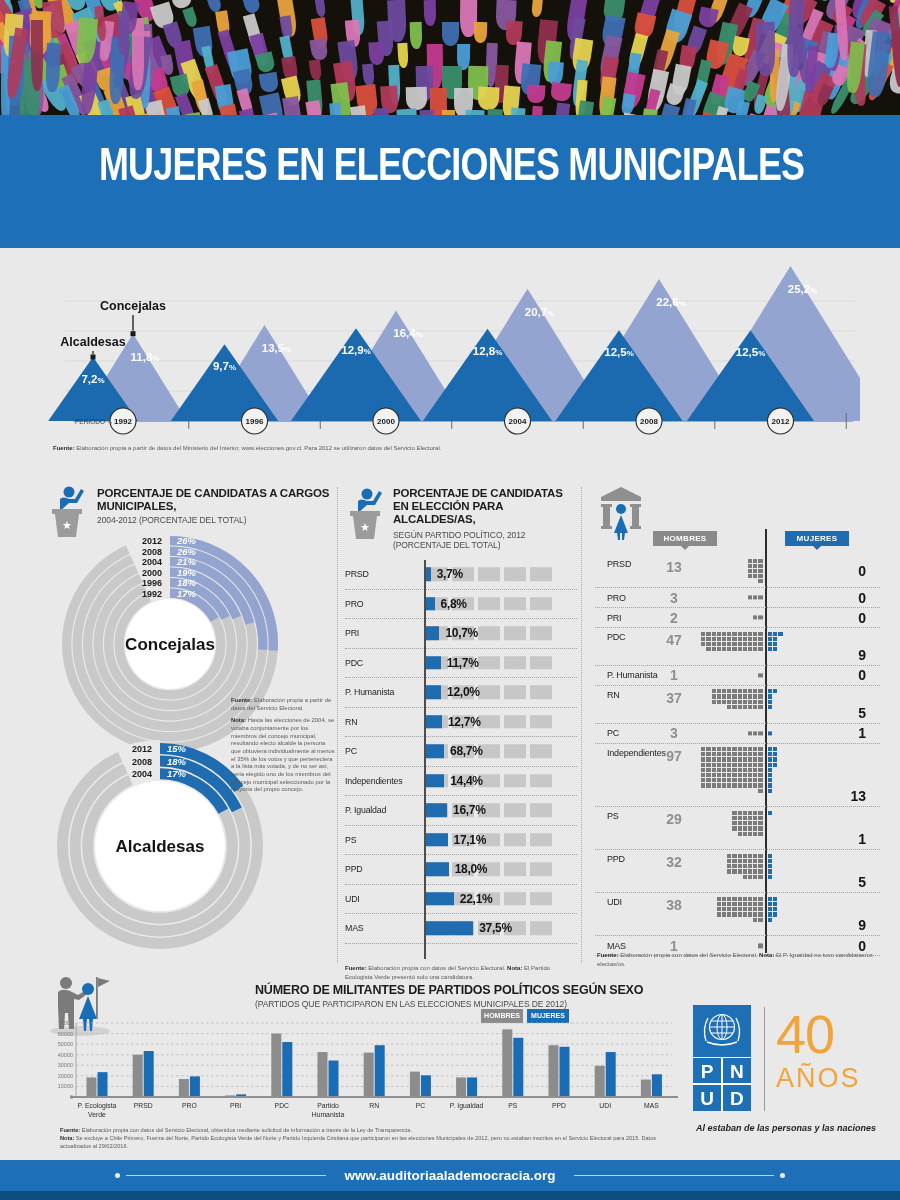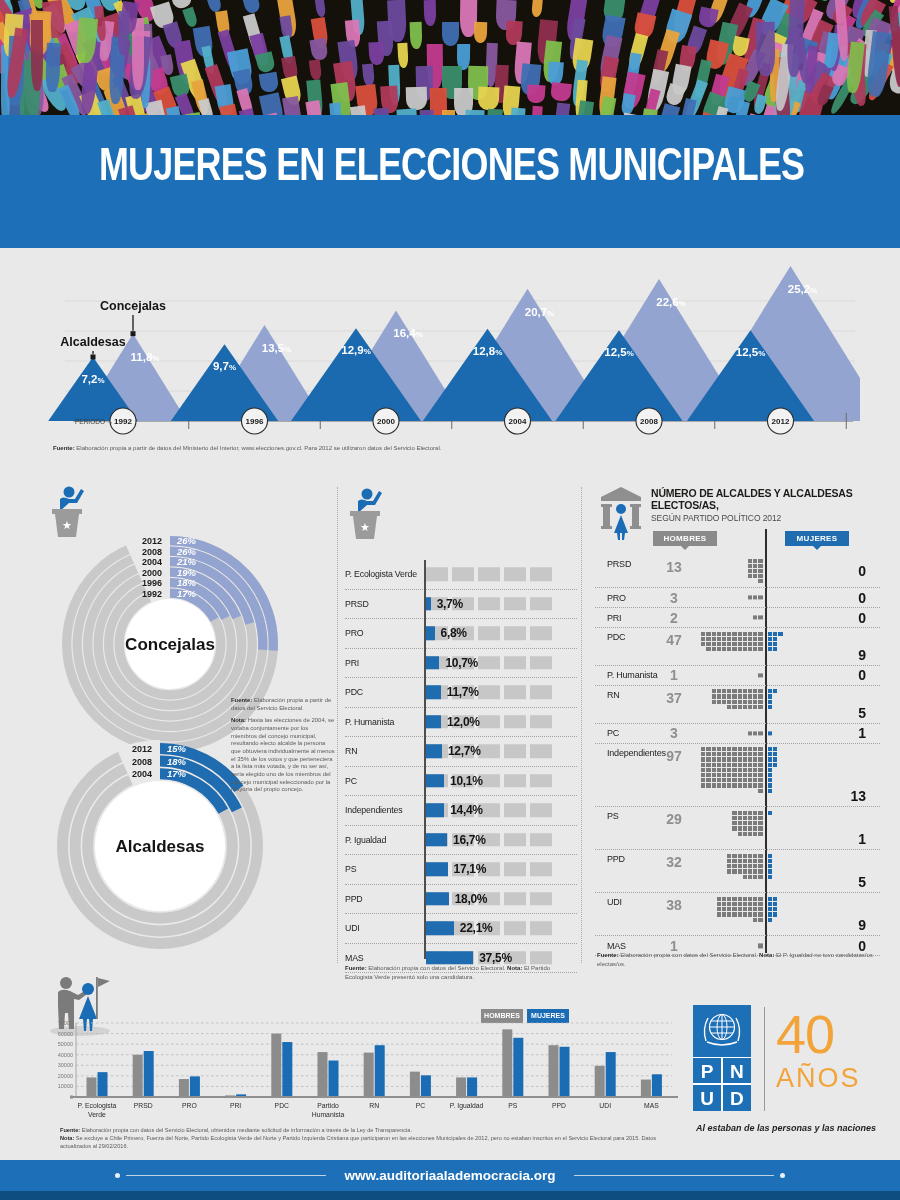--- a/index.html
+++ b/index.html
@@ -518,20 +518,24 @@
   <div class="vsep" style="left:581px"></div>
 
   <section id="donuts">
     <span class="icon" id="podium1"><svg width="40" height="56">
           <circle cx="22" cy="7" r="5.5" fill="#1a6cb5"></circle>
           <path d="M13,26 L13,14 Q16,11 22,14 L28,14 L34,4 L37,6 L30,18 L22,18 Z" fill="#1a6cb5"></path>
           <rect x="5" y="24" width="30" height="5" fill="#9b9b9b"></rect>
           <path d="M8,29 L32,29 L29,52 L11,52 Z" fill="#9b9b9b"></path>
           <text x="20" y="44" font-size="11" fill="#fff" text-anchor="middle">★</text>
         </svg></span>
+    <div class="sec-head">
+      <div class="sec-title" style="font-size:11.5px">PORCENTAJE DE CANDIDATAS A CARGOS MUNICIPALES,</div>
+      <div class="sec-sub">2004-2012 (PORCENTAJE DEL TOTAL)</div>
+    </div>
     <svg id="donutC" width="290" height="225">
         <circle cx="125" cy="113" r="103.35" fill="none" stroke="#c9c9c9" stroke-width="9.3"></circle>
         <circle cx="125" cy="113" r="92.85" fill="none" stroke="#c9c9c9" stroke-width="9.3"></circle>
         <circle cx="125" cy="113" r="82.35" fill="none" stroke="#c9c9c9" stroke-width="9.3"></circle>
         <circle cx="125" cy="113" r="71.85" fill="none" stroke="#c9c9c9" stroke-width="9.3"></circle>
         <circle cx="125" cy="113" r="61.35" fill="none" stroke="#c9c9c9" stroke-width="9.3"></circle>
         <circle cx="125" cy="113" r="50.85" fill="none" stroke="#c9c9c9" stroke-width="9.3"></circle>
         <path d="M125,113 L125,2 A111,111 0 0 0 79.73858971038773,11.647127625333766 Z" fill="#e9e9e9"></path>
         <path d="M125,9.650000000000006 A103.35,103.35 0 0 1 228.14607133747086,119.48925786553241" fill="none" stroke="#94a4d0" stroke-width="9.3"></path>
         <path d="M125,20.150000000000006 A92.85,92.85 0 0 1 217.66678977923723,118.82997187048556" fill="none" stroke="#94a4d0" stroke-width="9.3"></path>
@@ -583,25 +587,31 @@
   </section>
 
   <section id="midbar">
     <span class="icon" id="podium2"><svg width="40" height="56">
           <circle cx="22" cy="7" r="5.5" fill="#1a6cb5"></circle>
           <path d="M13,26 L13,14 Q16,11 22,14 L28,14 L34,4 L37,6 L30,18 L22,18 Z" fill="#1a6cb5"></path>
           <rect x="5" y="24" width="30" height="5" fill="#9b9b9b"></rect>
           <path d="M8,29 L32,29 L29,52 L11,52 Z" fill="#9b9b9b"></path>
           <text x="20" y="44" font-size="11" fill="#fff" text-anchor="middle">★</text>
         </svg></span>
+    <div class="sec-head">
+      <div class="sec-title" style="font-size:11.5px">
+        <div>PORCENTAJE DE CANDIDATAS</div>
+        <div>EN ELECCIÓN PARA ALCALDES/AS,</div>
+      </div>
+      <div class="sec-sub" style="margin-top:3px">
+        <div>SEGÚN PARTIDO POLÍTICO, 2012</div>
+        <div>(PORCENTAJE DEL TOTAL)</div>
+      </div>
+    </div>
     <div id="midrows">
-        <div class="brow">
-          <span class="plabel">P. Ecologista Verde</span>
-          <span class="bgbar"></span>
-        </div>
         <div class="brow">
           <span class="plabel">PRSD</span>
           <span class="bgbar"></span>
           <span class="bluebar" style="width: 4.662px;"></span>
           <span class="bval" style="left: 91.662px;">3,7%</span>
         </div>
         <div class="brow">
           <span class="plabel">PRO</span>
           <span class="bgbar"></span>
           <span class="bluebar" style="width: 8.568px;"></span>
@@ -628,21 +638,21 @@
         <div class="brow">
           <span class="plabel">RN</span>
           <span class="bgbar"></span>
           <span class="bluebar" style="width: 16.002px;"></span>
           <span class="bval" style="left: 103.002px;">12,7%</span>
         </div>
         <div class="brow">
           <span class="plabel">PC</span>
           <span class="bgbar"></span>
           <span class="bluebar" style="width: 18.018px;"></span>
-          <span class="bval" style="left: 105.018px;">10,1%</span>
+          <span class="bval" style="left: 105.018px;">68,7%</span>
         </div>
         <div class="brow">
           <span class="plabel">Independientes</span>
           <span class="bgbar"></span>
           <span class="bluebar" style="width: 18.144px;"></span>
           <span class="bval" style="left: 105.144px;">14,4%</span>
         </div>
         <div class="brow">
           <span class="plabel">P. Igualdad</span>
           <span class="bgbar"></span>
@@ -688,24 +698,20 @@
           <path d="M4,12 L24,2 L44,12 L44,16 L4,16 Z" fill="#8f8f8f"></path>
           <rect x="6" y="19" width="7" height="22" fill="#8f8f8f"></rect>
           <rect x="4" y="19" width="11" height="3" fill="#8f8f8f"></rect>
           <rect x="35" y="19" width="7" height="22" fill="#8f8f8f"></rect>
           <rect x="33" y="19" width="11" height="3" fill="#8f8f8f"></rect>
           <rect x="4" y="41" width="11" height="3" fill="#8f8f8f"></rect>
           <rect x="33" y="41" width="11" height="3" fill="#8f8f8f"></rect>
           <circle cx="24" cy="24" r="5" fill="#1a6cb5"></circle>
           <path d="M24,30 L31,48 L17,48 Z M20,48 L21,55 L23,55 L23,48 M25,48 L25,55 L27,55 L28,48" fill="#1a6cb5"></path>
         </svg></span>
-    <div class="sec-head">
-      <div class="sec-title">NÚMERO DE ALCALDES Y ALCALDESAS ELECTOS/AS,</div>
-      <div class="sec-sub">SEGÚN PARTIDO POLÍTICO 2012</div>
-    </div>
     <div class="badge h">HOMBRES</div>
     <div class="badge m">MUJERES</div>
     <div id="wafline"></div>
     <div id="wafrows">
         <div class="wrow" style="height: 32px;">
           <span class="wlabel" style="top: 4px;">PRSD</span>
           <span class="hnum" style="top: 4px;">13</span>
           <span class="mnum" style="top: 50%; transform: translateY(-50%);">0</span>
           <span class="hsq">
             <span class="sqrow">
@@ -1305,20 +1311,24 @@
   <section id="militantes">
     <span class="icon" id="duofig"><svg width="64" height="62">
           <ellipse cx="32" cy="56" rx="30" ry="5" fill="#d2d2d2"></ellipse>
           <circle cx="18" cy="8" r="6" fill="#7b7b7b"></circle>
           <path d="M10,30 L10,17 Q14,13 22,16 L30,20 L40,14 L42,17 L31,25 L26,24 L26,54 L21,54 L20,38 L17,38 L16,54 L11,54 Z" fill="#7b7b7b"></path>
           <circle cx="40" cy="14" r="6" fill="#1a6cb5"></circle>
           <path d="M40,21 L49,44 L31,44 Z M35,44 L36,56 L38,56 L39,44 M41,44 L42,56 L44,56 L45,44" fill="#1a6cb5"></path>
           <rect x="48" y="2" width="1.8" height="42" fill="#7b7b7b"></rect>
           <path d="M50,3 L62,6 L50,12 Z" fill="#7b7b7b"></path>
         </svg></span>
+    <div class="sec-head">
+      <div class="sec-title">NÚMERO DE MILITANTES DE PARTIDOS POLÍTICOS SEGÚN SEXO</div>
+      <div class="sec-sub">(PARTIDOS QUE PARTICIPARON EN LAS ELECCIONES MUNICIPALES DE 2012)</div>
+    </div>
     <div class="mlbadge h">HOMBRES</div>
     <div class="mlbadge m">MUJERES</div>
     <svg id="milsvg" width="645" height="110">
         <text x="33" y="81" font-size="5.5" fill="#787876" text-anchor="end">0</text>
         <line x1="36" y1="68.42857142857143" x2="632" y2="68.42857142857143" stroke="#b9b9b9" stroke-width="0.8" stroke-dasharray="2.5,2.5"></line>
         <text x="33" y="70.42857142857143" font-size="5.5" fill="#787876" text-anchor="end">10000</text>
         <line x1="36" y1="57.85714285714286" x2="632" y2="57.85714285714286" stroke="#b9b9b9" stroke-width="0.8" stroke-dasharray="2.5,2.5"></line>
         <text x="33" y="59.85714285714286" font-size="5.5" fill="#787876" text-anchor="end">20000</text>
         <line x1="36" y1="47.285714285714285" x2="632" y2="47.285714285714285" stroke="#b9b9b9" stroke-width="0.8" stroke-dasharray="2.5,2.5"></line>
         <text x="33" y="49.285714285714285" font-size="5.5" fill="#787876" text-anchor="end">30000</text>

